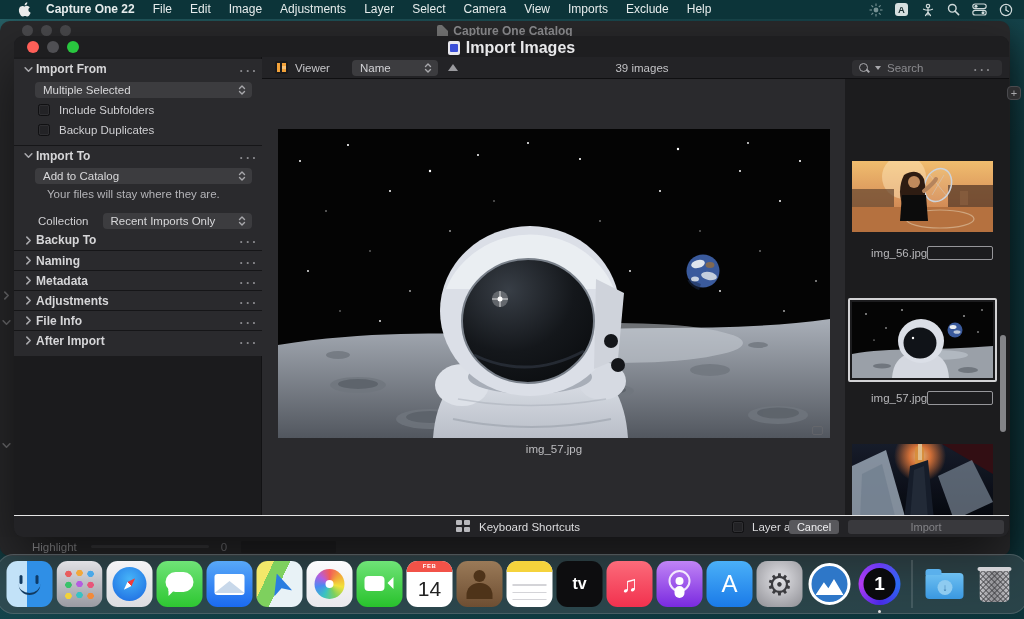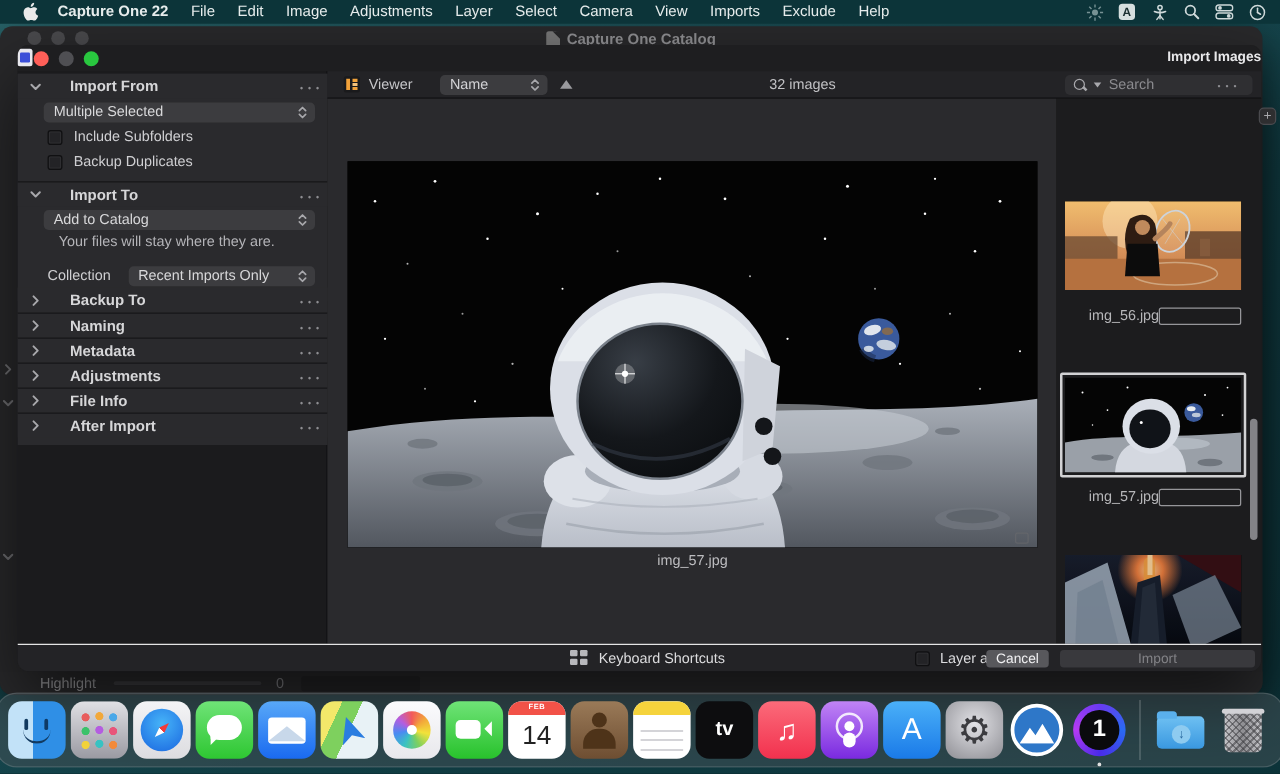--- a/index.html
+++ b/index.html
@@ -32,29 +32,29 @@
   .hl-value{margin-left:12px;color:#7c7c80;}
   .hl-field{margin-left:14px;width:95px;height:12px;background:#232325;border-radius:2px;}
   .bg-chevrons{position:absolute;left:2px;top:270px;display:flex;flex-direction:column;gap:18px;opacity:.55;}
   
   .dialog{position:absolute;left:14px;top:36px;width:995px;height:501px;background:#1e1e20;
     border-radius:9px;z-index:20;box-shadow:0 25px 60px rgba(0,0,0,.6);overflow:hidden;}
   .dlg-titlebar{position:absolute;left:0;top:0;width:100%;height:21px;background:#1e1e20;}
   .dlg-lights{position:absolute;left:13px;top:5px;display:flex;gap:8px;}
   .tl{width:12px;height:12px;border-radius:50%;}
   .tl-red{background:#ff5f58;}.tl-grey{background:#4f4f53;}.tl-green{background:#29c73f;}
-  .dlg-title{position:absolute;left:0;right:0;top:3px;text-align:center;color:#e8e8ea;font-size:11px;
-    font-weight:bold;display:flex;justify-content:space-between;align-items:center;gap:6px;}
+  .dlg-title{position:absolute;left:0;right:0;top:3px;text-align:center;color:#e8e8ea;font-size:16px;
+    font-weight:bold;display:flex;justify-content:center;align-items:center;gap:6px;}
   .doc-ic-blue{width:12px;height:14px;background:#e8e8ee;border-radius:2px;position:relative;display:inline-block;}
   .doc-ic-blue::before{content:"";position:absolute;left:2px;top:3px;width:8px;height:8px;background:#3b4fd8;border-radius:1px;}
   
   .sidebar{position:absolute;left:0;top:21px;width:248px;height:458px;background:#1b1b1d;border-right:1px solid #121214;}
   .side-block{position:absolute;left:0;width:248px;background:#2a2a2d;}
   .sec-hdr{height:20px;display:flex;align-items:center;color:#d6d6d8;font-size:12px;font-weight:bold;
-    padding-left:10px;gap:23px;border-top:1px solid #161618;background:#2a2a2d;cursor:default;}
+    padding-left:10px;gap:3px;border-top:1px solid #161618;background:#2a2a2d;cursor:default;}
   .sec-hdr .grow{flex:1;}
   .dots{width:22px;text-align:left;}
   .dots::after{content:"• • •";color:#8e8e92;font-size:7px;letter-spacing:1px;}
   .dropdown{height:16px;background:#3c3c3f;border-radius:4px;display:flex;align-items:center;
     color:#d8d8da;font-size:11.5px;padding:0 6px 0 8px;margin:0 10px 0 21px;cursor:default;}
   .dropdown .grow{flex:1;}
   .cbrow{display:flex;align-items:center;gap:9px;padding-left:24px;height:20px;color:#cfcfd2;font-size:11.5px;}
   .cb{width:12px;height:12px;border-radius:2.5px;background:#232326;border:1px solid #101012;
     box-shadow:inset 0 0 0 1px rgba(255,255,255,.05);flex:none;}
   .note{color:#b4b4b8;font-size:11.5px;padding-left:33px;}
@@ -430,21 +430,21 @@
       <span class="vicon"></span>
       <span class="viewer-lbl">Viewer</span>
       <div class="sort-select">
         <span>Name</span>
         <span class="grow"></span>
         <svg width="8" height="12" viewBox="0 0 8 12">
             <path class="chev" d="M1.5 4.5 4 2 6.5 4.5M1.5 7.5 4 10 6.5 7.5"></path>
           </svg>
       </div>
       <span class="sort-asc"></span>
-      <span class="img-count">32 images</span>
+      <span class="img-count">39 images</span>
       <div class="searchbox">
         <span class="mag"></span>
         <span class="mag-dd"></span>
         <input type="text" placeholder="Search" style="">
         <span class="dots"></span>
       </div>
     </div>
 
     <div class="viewer">
       <div class="mainimg">

